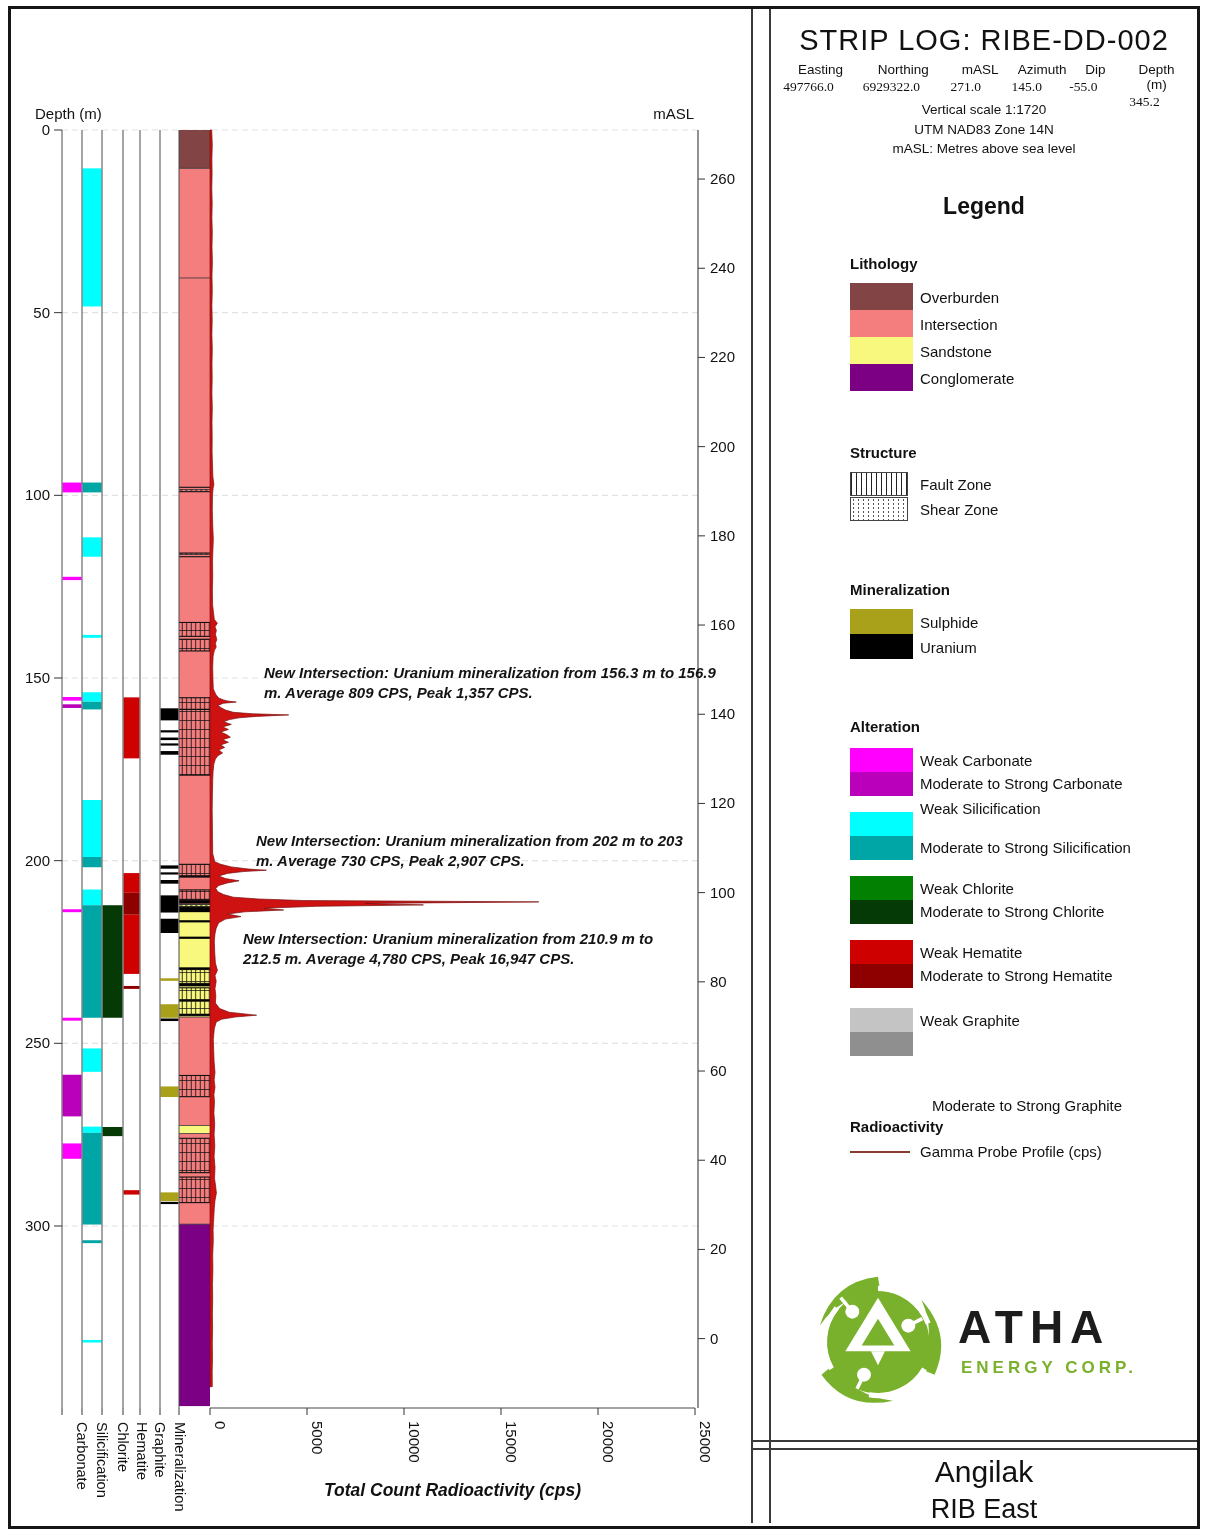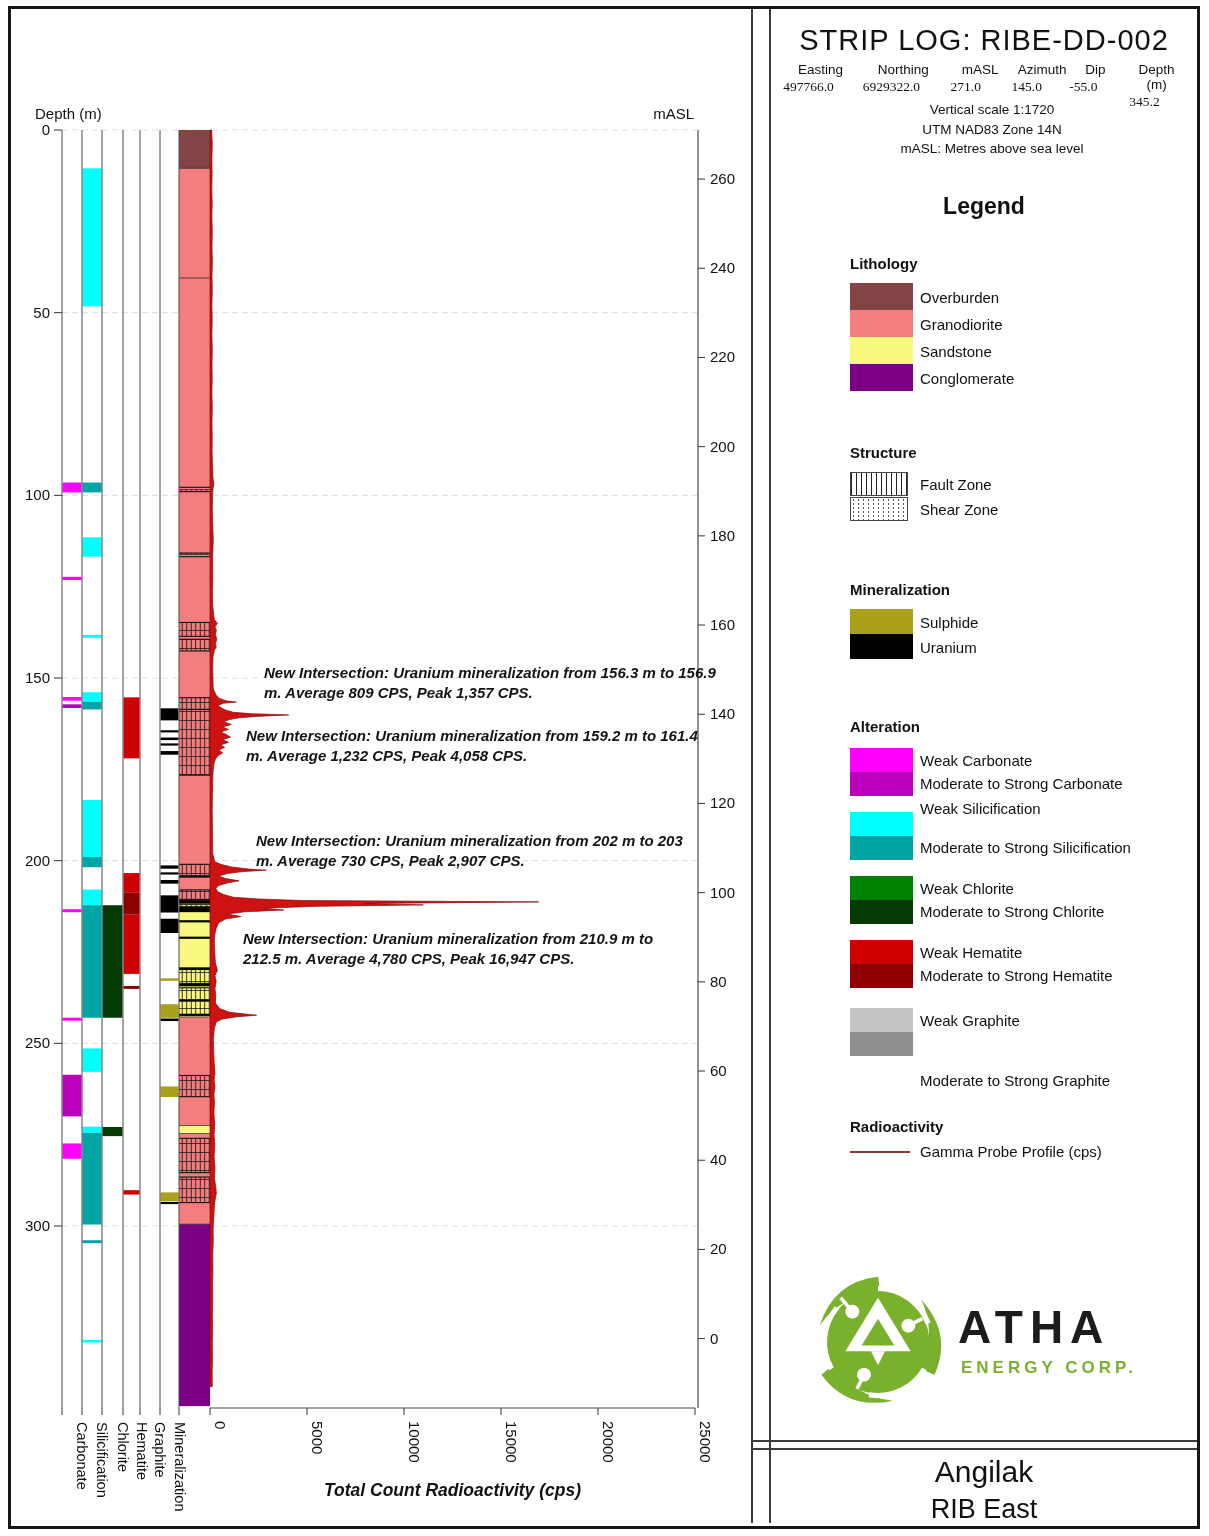--- a/index.html
+++ b/index.html
@@ -9,21 +9,21 @@
   .hline{position:absolute;height:2px;background:#3a3a3a;}
   #log-area{position:absolute;left:0;top:0;width:760px;height:1536px;}
   .annotation{position:absolute;font-size:15px;font-weight:bold;font-style:italic;color:#141414;line-height:1.3;z-index:5;}
   
   #right-panel{position:absolute;left:772px;top:0;width:424px;height:1536px;}
   .rp-title{position:absolute;top:24px;left:0;width:100%;text-align:center;font-size:29px;color:#111;letter-spacing:1px;}
   .fields-row{position:absolute;top:62px;left:0;width:100%;display:flex;justify-content:center;padding-right:14px;box-sizing:border-box;}
   .field{text-align:center;font-size:13.5px;color:#111;}
   .field .lab{display:block;padding-left:24px;}
   .field .val{display:block;margin-top:2px;font-family:Liberation Serif, serif;}
-  .scale-block{position:absolute;top:100px;left:8px;width:100%;text-align:center;font-size:13.5px;color:#111;line-height:1.45;}
+  .scale-block{position:absolute;top:100px;left:0;width:100%;text-align:center;font-size:13.5px;color:#111;line-height:1.45;}
   .legend-title{position:absolute;top:193px;left:0;width:100%;text-align:center;font-size:23px;font-weight:bold;color:#111;}
   .sec-head{position:absolute;left:78px;font-size:15px;font-weight:bold;color:#111;}
   .sw{position:absolute;left:78px;width:63px;}
   .sw-label{position:absolute;left:148px;font-size:15px;color:#111;}
   .sw-fault{background:repeating-linear-gradient(90deg,#222 0 1px,#fff 1px 5px);border:1px solid #444;}
   .sw-shear{background-image:radial-gradient(#555 22%,transparent 23%);background-size:5px 4px;background-color:#fff;border:1px solid #444;}
   .pair{position:absolute;left:78px;width:63px;}
   .pair div{height:24px;}
   .line-swatch{position:absolute;left:78px;width:60px;height:2px;}
   #logo-box{position:absolute;left:28px;top:1272px;width:380px;height:150px;}
@@ -245,21 +245,20 @@
         <text x="97" y="1422" font-size="14.5" font-family="&quot;Liberation Sans&quot;,sans-serif" fill="#111" transform="rotate(90 97 1422)">Silicification</text>
         <text x="117.5" y="1422" font-size="14.5" font-family="&quot;Liberation Sans&quot;,sans-serif" fill="#111" transform="rotate(90 117.5 1422)">Chlorite</text>
         <text x="136.5" y="1422" font-size="14.5" font-family="&quot;Liberation Sans&quot;,sans-serif" fill="#111" transform="rotate(90 136.5 1422)">Hematite</text>
         <text x="155" y="1422" font-size="14.5" font-family="&quot;Liberation Sans&quot;,sans-serif" fill="#111" transform="rotate(90 155 1422)">Graphite</text>
         <text x="174.5" y="1422" font-size="14.5" font-family="&quot;Liberation Sans&quot;,sans-serif" fill="#111" transform="rotate(90 174.5 1422)">Mineralization</text>
         <text x="35" y="119" font-size="15" font-family="&quot;Liberation Sans&quot;,sans-serif" fill="#111">Depth (m)</text>
         <text x="694" y="119" text-anchor="end" font-size="15" font-family="&quot;Liberation Sans&quot;,sans-serif" fill="#111">mASL</text>
         <text x="452.5" y="1496" text-anchor="middle" font-size="17.5" font-weight="bold" font-style="italic" font-family="&quot;Liberation Sans&quot;,sans-serif" fill="#111">Total Count Radioactivity (cps)</text>
       </svg>
     <div class="annotation" style="left:264px;top:663px;width:452px;">New Intersection: Uranium mineralization from 156.3 m to 156.9 m. Average 809 CPS, Peak 1,357 CPS.</div>
-    <div class="annotation" style="left:246px;top:726px;width:460px;">New Intersection: Uranium mineralization from 159.2 m to 161.4 m. Average 1,232 CPS, Peak 4,058 CPS.</div>
     <div class="annotation" style="left:256px;top:831px;width:430px;">New Intersection: Uranium mineralization from 202 m to 203 m. Average 730 CPS, Peak 2,907 CPS.</div>
     <div class="annotation" style="left:243px;top:929px;width:450px;">New Intersection: Uranium mineralization from 210.9 m to 212.5 m. Average 4,780 CPS, Peak 16,947 CPS.</div>
   </div>
 
   <div class="vline" style="left:751px;"></div>
   <div class="vline" style="left:769px;"></div>
   <div class="hline" style="left:751px;top:1440px;width:446px;"></div>
   <div class="hline" style="left:751px;top:1448px;width:446px;"></div>
 
   <div id="right-panel">
@@ -297,21 +296,21 @@
       <div>UTM NAD83 Zone 14N</div>
       <div>mASL: Metres above sea level</div>
     </div>
 
     <div class="legend-title">Legend</div>
 
     <div class="sec-head" style="top:255px;">Lithology</div>
     <div class="sw" style="top: 283px; height: 27px; background-color: rgb(130, 68, 68);"></div>
     <div class="sw-label" style="top:289px;">Overburden</div>
     <div class="sw" style="top: 310px; height: 27px; background-color: rgb(244, 126, 126);"></div>
-    <div class="sw-label" style="top:316px;">Granodiorite</div>
+    <div class="sw-label" style="top:316px;">Intersection</div>
     <div class="sw" style="top: 337px; height: 27px; background-color: rgb(249, 248, 126);"></div>
     <div class="sw-label" style="top:343px;">Sandstone</div>
     <div class="sw" style="top: 364px; height: 27px; background-color: rgb(123, 0, 131);"></div>
     <div class="sw-label" style="top:370px;">Conglomerate</div>
 
     <div class="sec-head" style="top:444px;">Structure</div>
     <div class="sw sw-fault" style="top:472px;height:22px;width:56px;"></div>
     <div class="sw-label" style="top:476px;">Fault Zone</div>
     <div class="sw sw-shear" style="top:497px;height:22px;width:56px;"></div>
     <div class="sw-label" style="top:501px;">Shear Zone</div>
@@ -350,21 +349,21 @@
       <div style="background-color: rgb(142, 0, 0);"></div>
     </div>
     <div class="sw-label" style="top:944px;">Weak Hematite</div>
     <div class="sw-label" style="top:967px;">Moderate to Strong Hematite</div>
 
     <div class="pair" style="top:1008px;">
       <div style="background-color: rgb(196, 196, 196);"></div>
       <div style="background-color: rgb(143, 143, 143);"></div>
     </div>
     <div class="sw-label" style="top:1012px;">Weak Graphite</div>
-    <div class="sw-label" style="top:1072px;">Moderate to Strong Graphite</div>
+    <div class="sw-label" style="top:1097px;margin-left:12px;">Moderate to Strong Graphite</div>
 
     <div class="sec-head" style="top:1118px;">Radioactivity</div>
     <div class="line-swatch" style="top: 1151px; background-color: rgb(139, 58, 48);"></div>
     <div class="sw-label" style="top:1143px;">Gamma Probe Profile (cps)</div>
 
     <div id="logo-box">
       <svg id="logo-mark" width="140" height="140" viewBox="0 0 120 120">
         <g>
           <path d="M60,4 Q22,8 10,46 Q28,20 62,17 Q61,10 60,4 Z" fill="#7ab12c"></path>
           <path d="M60,4 Q22,8 10,46 Q28,20 62,17 Q61,10 60,4 Z" fill="#7ab12c" transform="rotate(120 60 60)"></path>

